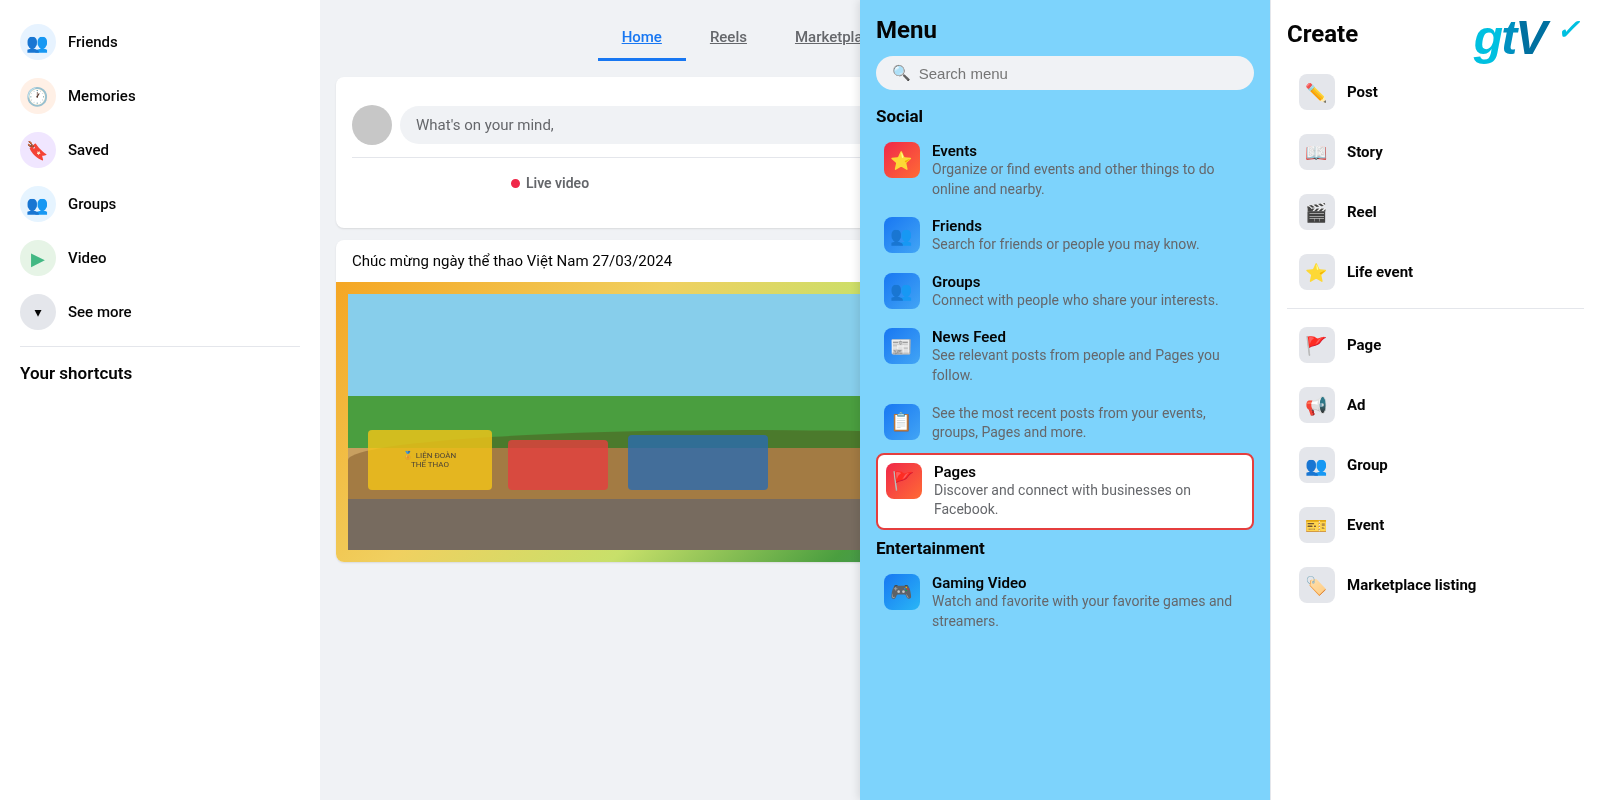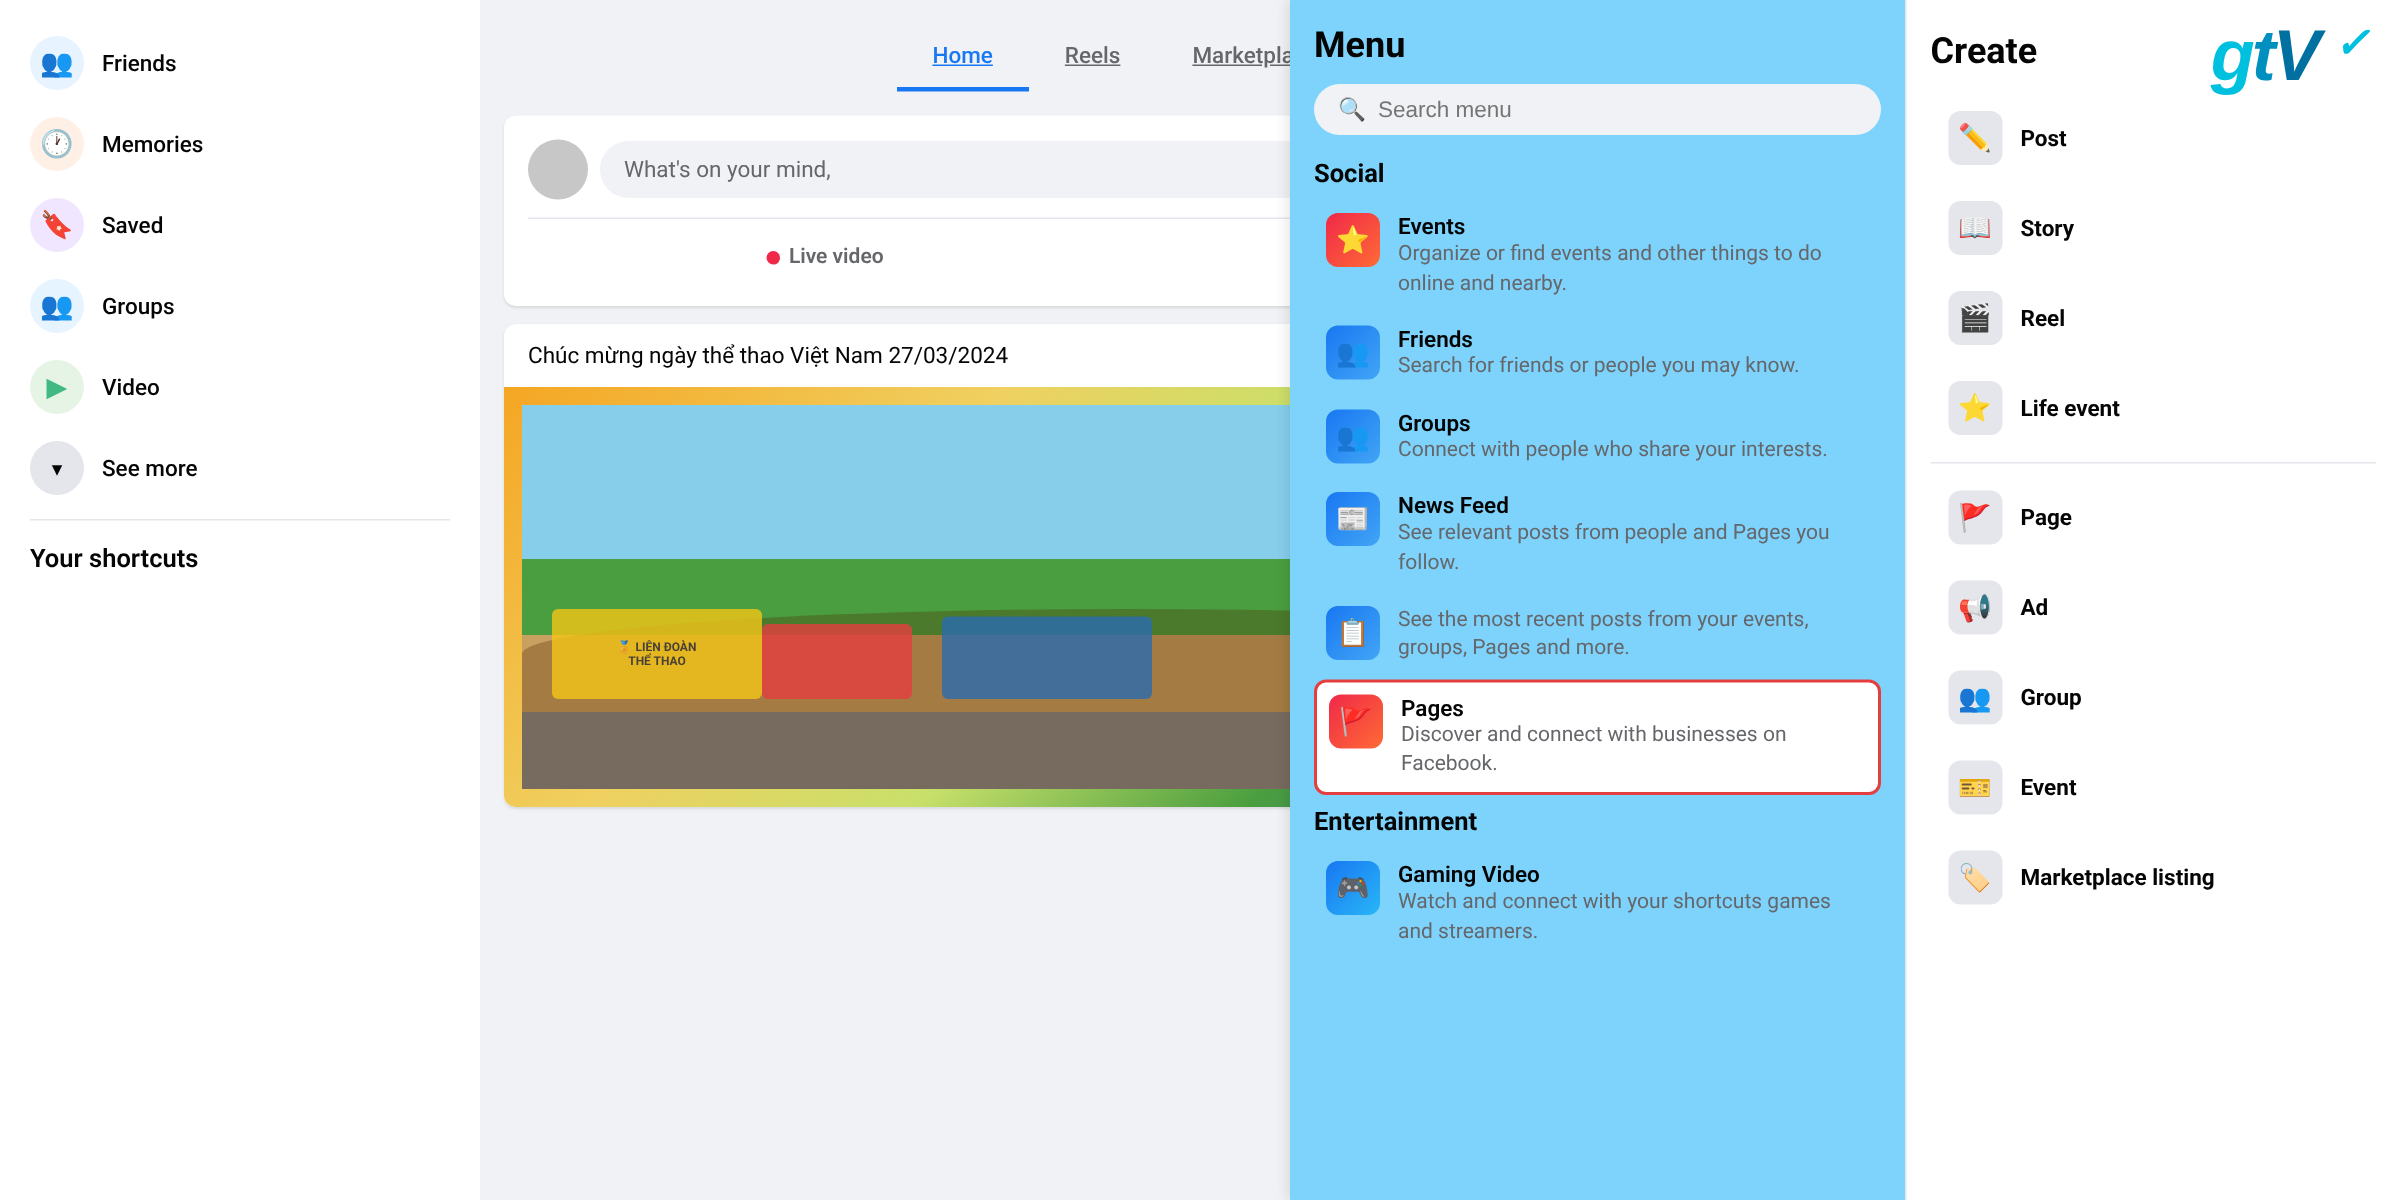--- a/index.html
+++ b/index.html
@@ -93,21 +93,21 @@
 
     .tab-item.active {
       color: #1877f2;
       border-bottom: 3px solid #1877f2;
     }
 
     
     .post-box {
       background: #fff;
       border-radius: 8px;
-      padding: 16px 16px;
+      padding: 28px 16px;
       margin-bottom: 12px;
       box-shadow: 0 1px 2px rgba(0,0,0,0.1);
     }
 
     .post-input-row {
       display: flex;
       align-items: center;
       gap: 8px;
       margin-bottom: 12px;
     }
@@ -416,21 +416,21 @@
     </div>
   </div>
 
   <div class="content-card">
     <div class="card-text">Chúc mừng ngày thể thao Việt Nam 27/03/2024</div>
     <div class="card-image">
 
       <div style="width:100%;height:100%;background:linear-gradient(180deg,#87ceeb 0%,#87ceeb 40%,#4a9e3f 40%,#4a9e3f 60%,#c8a060 60%,#c8a060 80%,#888 80%);position:relative;overflow:hidden;">
 
         <div style="position:absolute;bottom:0;left:0;right:0;height:120px;background:rgba(80,40,0,0.3);border-radius:50% 50% 0 0/30px 30px 0 0;"></div>
-        <div style="position:absolute;bottom:60px;left:20px;width:140px;height:60px;background:#f5c518;border-radius:4px;opacity:0.8;display:flex;align-items:center;justify-content:center;font-size:8px;font-weight:bold;color:#333;text-align:center;padding:4px;">🏅 LIÊN ĐOÀN<br>THỂ THAO</div>
+        <div style="position:absolute;bottom:60px;left:20px;width:124px;height:60px;background:#f5c518;border-radius:4px;opacity:0.8;display:flex;align-items:center;justify-content:center;font-size:8px;font-weight:normal;color:#333;text-align:center;padding:4px;">🏅 LIÊN ĐOÀN<br>THỂ THAO</div>
         <div style="position:absolute;bottom:60px;left:160px;width:100px;height:50px;background:#e53e3e;border-radius:4px;opacity:0.8;"></div>
         <div style="position:absolute;bottom:60px;left:280px;width:140px;height:55px;background:#2b6cb0;border-radius:4px;opacity:0.8;"></div>
       </div>
     </div>
   </div>
 </div>
 
 <div class="menu-panel">
   <div class="menu-title">Menu</div>
 
@@ -487,21 +487,21 @@
       <div class="menu-item-desc">Discover and connect with businesses on Facebook.</div>
     </div>
   </div>
 
   <div class="section-title">Entertainment</div>
 
   <div class="menu-item">
     <div class="menu-item-icon icon-gaming" style="color:#fff;">🎮</div>
     <div class="menu-item-text">
       <div class="menu-item-name">Gaming Video</div>
-      <div class="menu-item-desc">Watch and connect with your shortcuts games and streamers.</div>
+      <div class="menu-item-desc">Watch and favorite with your favorite games and streamers.</div>
     </div>
   </div>
 </div>
 
 <div class="create-panel">
   <div class="create-title">Create</div>
 
   <div class="create-item">
     <div class="create-item-icon" style="background:#e4e6eb;">✏️</div>
     <span class="create-item-label">Post</span>

